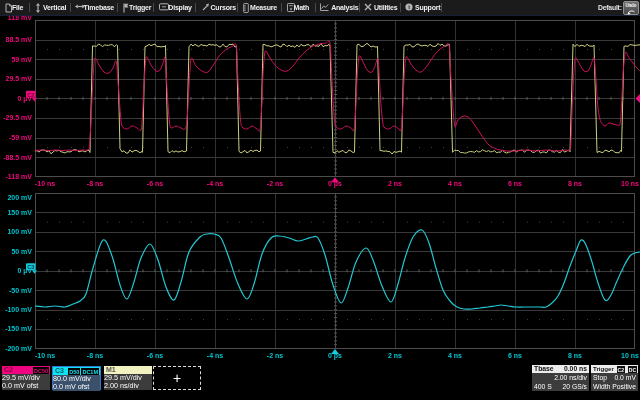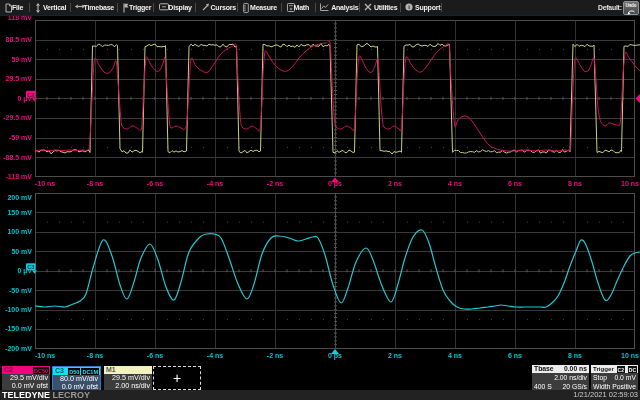--- a/index.html
+++ b/index.html
@@ -12,21 +12,21 @@
 .msep { position:absolute; top:3px; width:1px; height:9px; background:#484848; }
 #undobtn { position:absolute; left:623px; top:1px; width:16px; height:14px;
   background:linear-gradient(#707070,#494949); border:1px solid #909090; border-radius:2px; }
 #scopesvg { position:absolute; left:0; top:0; }
 #descrow { position:absolute; left:0; top:366px; width:640px; height:24px; font-size:7px; }
 .dbox { position:absolute; top:0; height:24px; }
 .dhdr { height:8px; font-size:7px; font-weight:bold; line-height:8.5px; padding-left:2px; position:relative; }
 .dbdg-wrap { position:absolute; right:1px; top:1px; line-height:6px; }
 .dbdg { background:#000; font-size:5.5px; font-weight:bold; padding:0.5px 1px; margin-left:1px;
   display:inline-block; }
-.dbody { height:16px; color:#fff; text-align:right; padding-right:2px; }
+.dbody { height:16px; color:#fff; text-align:left; padding-right:2px; }
 .drow { height:8px; line-height:8.5px; font-size:7.2px; }
 #plusbox { position:absolute; left:153px; top:0; width:48px; height:24px; background:#000;
   border:1px dashed #ddd; color:#fff; font-size:14px; text-align:center; line-height:22px; }
 .ibox { position:absolute; top:-1px; height:26px; }
 .ihdr { height:8px; background:#ececec; color:#111; font-size:6.8px; font-weight:bold; position:relative; }
 .il { position:absolute; top:0; line-height:8.5px; }
 .ir { position:absolute; top:0; line-height:8.5px; }
 .ihdr .il, .ihdr .ir { line-height:8px; }
 .hbdg { position:absolute; top:1px; background:#111; color:#fff; font-size:5px; font-weight:bold;
   padding:0.5px 1px; line-height:6px; }
@@ -289,16 +289,12 @@
             <span class="il" style="left:2px">Stop</span>
             <span class="ir" style="right:2px">0.0 mV</span>
           </div>
 <div class="irow">
             <span class="il" style="left:2px">Width</span>
             <span class="ir" style="right:2px">Positive</span>
           </div>
 </div>
       </div>
     </div>
-<div id="botbar">
-      <div id="logo"><b>TELEDYNE</b> <span>LECROY</span></div>
-<div id="datetime">1/21/2021 02:59:03</div>
-    </div>
 </div>
 </body></html>

